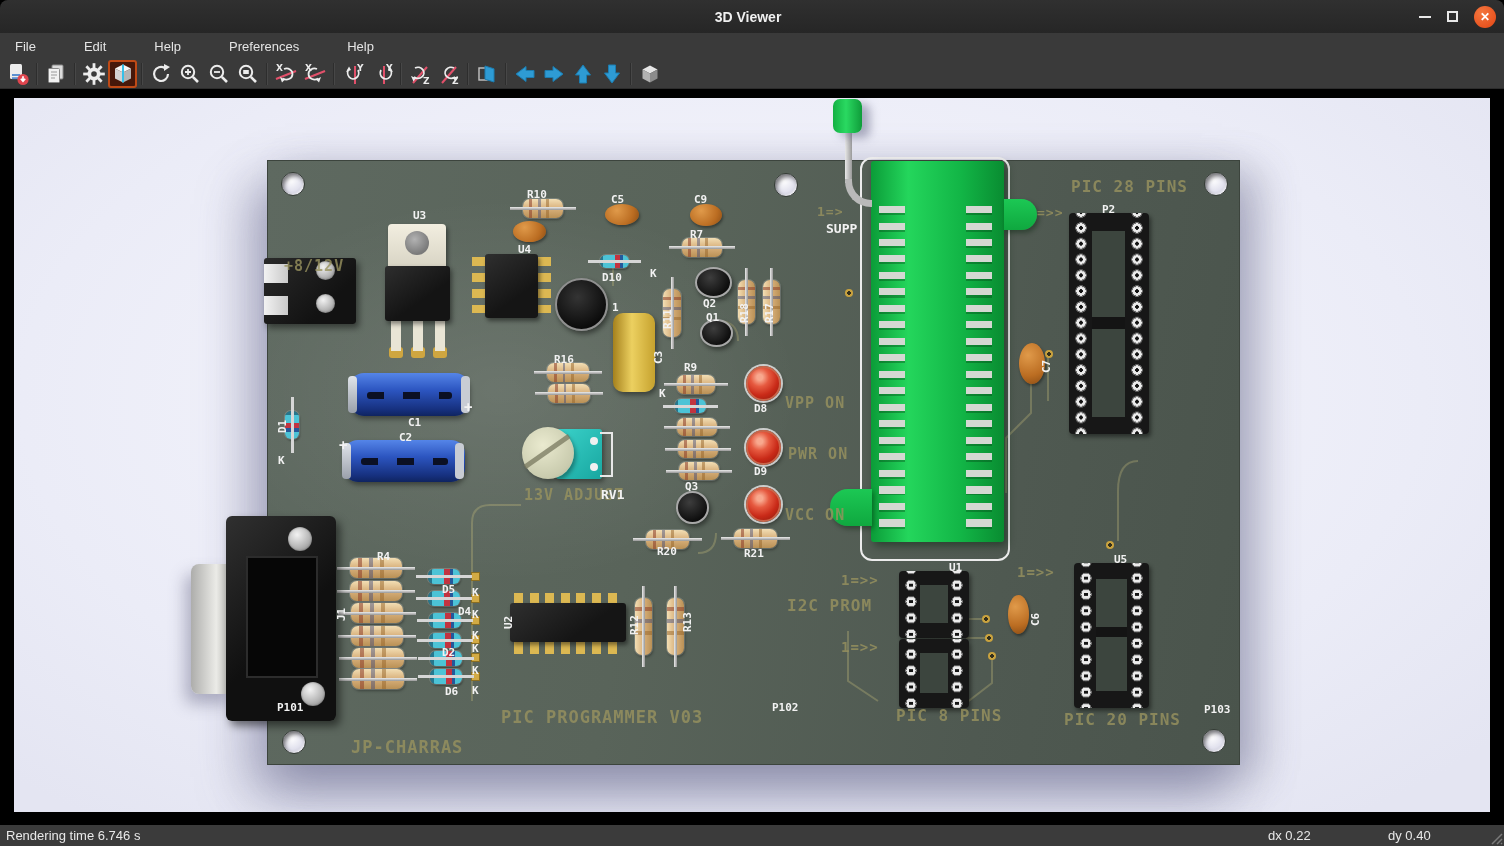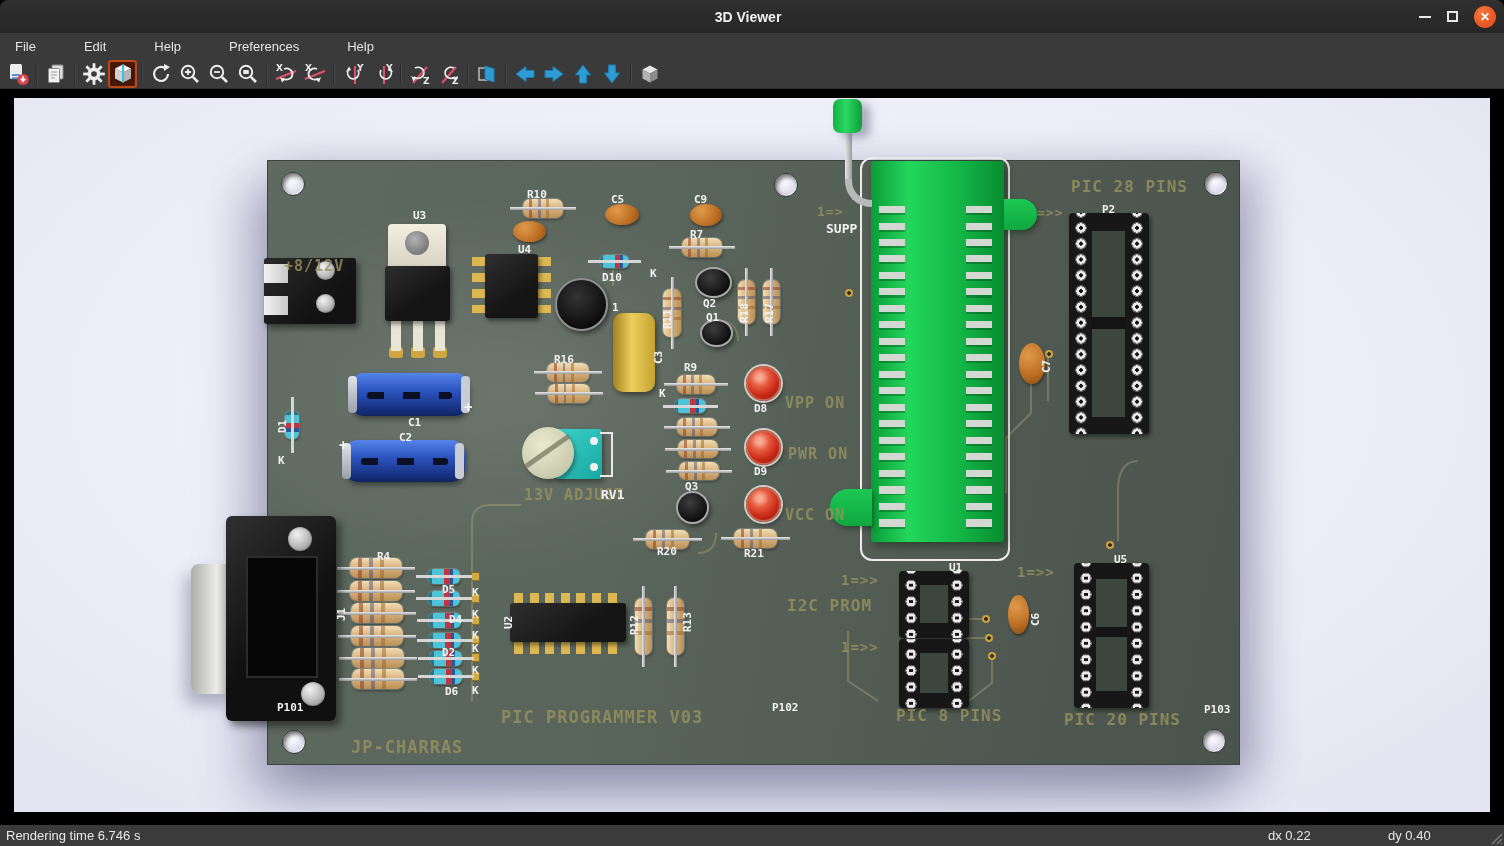--- a/index.html
+++ b/index.html
@@ -525,21 +525,21 @@
           <span class="sl sl-w" style="left: 772px; top: 212px; transform: rotate(-90deg);">C7</span>
           <span class="sl sl-w" style="left: 654px; top: 400px; margin-left: 27px;">U1</span>
           <span class="sl sl-w" style="left: 761px; top: 465px; transform: rotate(-90deg);">C6</span>
           <span class="sl sl-w" style="left: 834px; top: 392px; margin-left: 12px;">U5</span>
           <span class="sl sl-w" style="left: 504px; top: 540px;">P102</span>
           <span class="sl sl-w" style="left: 936px; top: 542px;">P103</span>
           <span class="sl sl-w" style="left: 9px; top: 540px;">P101</span>
           <span class="sl sl-w" style="left: 67px; top: 460px; transform: rotate(-90deg);">J1</span>
           <span class="sl sl-w" style="left: 109px; top: 389px;">R4</span>
           <span class="sl sl-w" style="left: 174px; top: 422px;">D5</span>
-          <span class="sl sl-w" style="left: 181px; top: 444px; margin-top: 8px;">D4</span>
+          <span class="sl sl-w" style="left: 190px; top: 444px;">D4</span>
           <span class="sl sl-w" style="left: 174px; top: 485px;">D2</span>
           <span class="sl sl-w" style="left: 177px; top: 524px;">D6</span>
           <span class="sl sl-w" style="left: 204px; top: 425px;">K</span>
           <span class="sl sl-w" style="left: 204px; top: 447px;">K</span>
           <span class="sl sl-w" style="left: 204px; top: 468px;">K</span>
           <span class="sl sl-w" style="left: 204px; top: 481px;">K</span>
           <span class="sl sl-w" style="left: 204px; top: 503px;">K</span>
           <span class="sl sl-w" style="left: 204px; top: 523px;">K</span>
           <span class="sl sl-w" style="left: 234px; top: 468px; transform: rotate(-90deg);">U2</span>
           <span class="sl sl-w" style="left: 360px; top: 474px; transform: rotate(-90deg);">R12</span>

